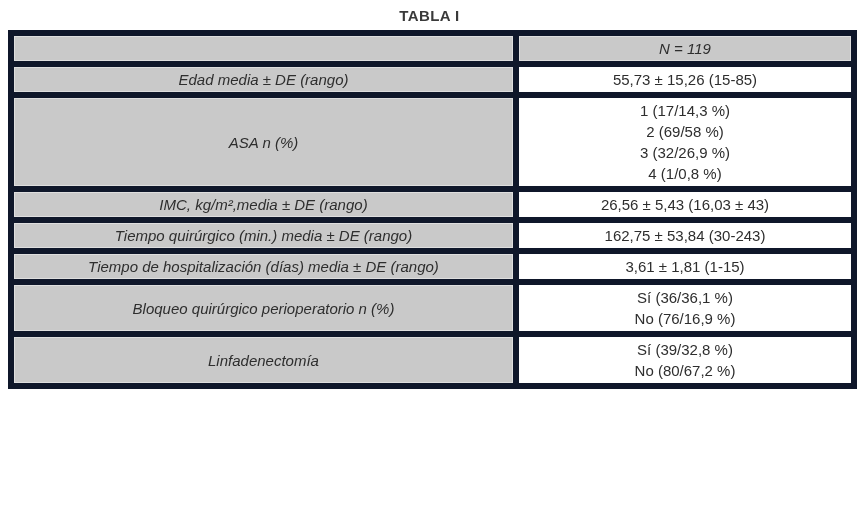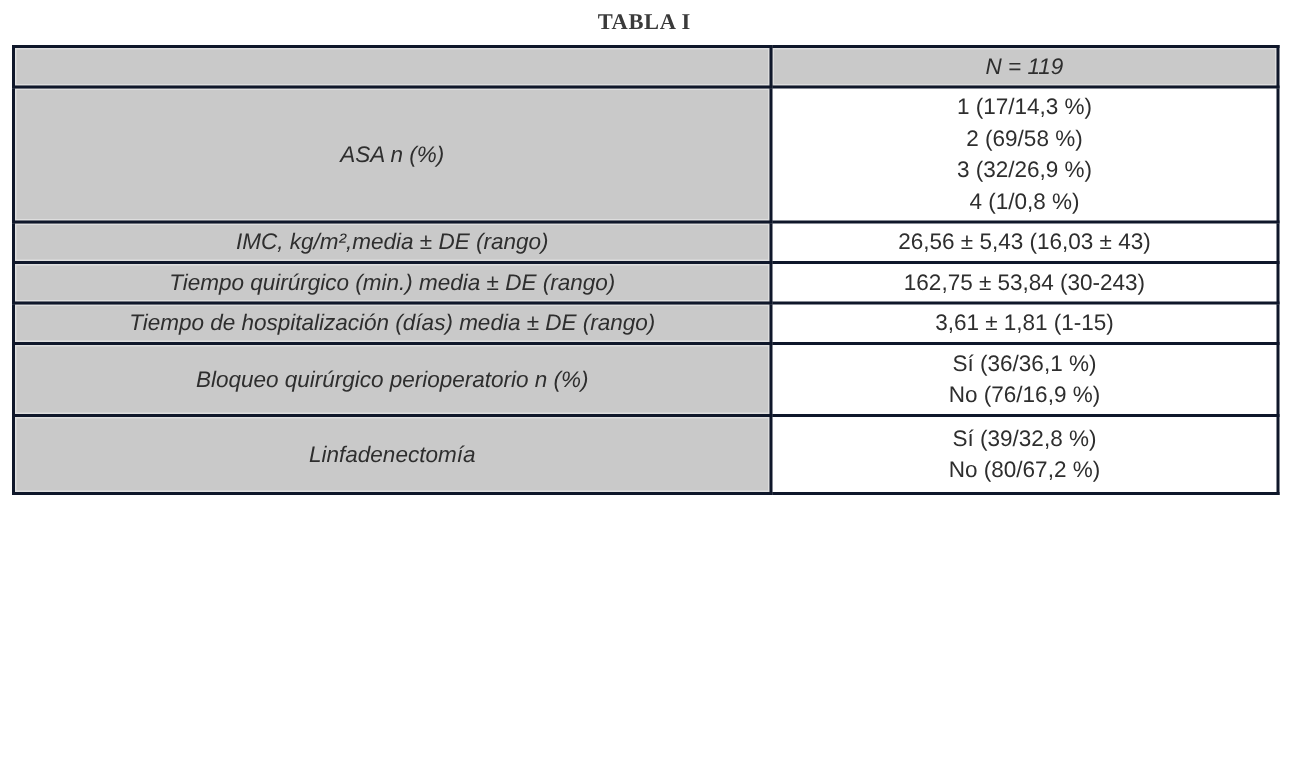--- a/index.html
+++ b/index.html
@@ -17,30 +17,29 @@
   .titles {
     text-align: center;
     padding-top: 6px;
     line-height: 19px;
   }
   .title-line {
     font-size: 15px;
     font-weight: bold;
     letter-spacing: 0.4px;
     color: #3a3a3a;
-    font-family: Liberation Serif, serif;
   }
   table.demo-table {
     border-collapse: collapse;
     table-layout: fixed;
     width: 843px;
     margin: 5px 8px 0 8px;
   }
   table.demo-table td, table.demo-table th {
-    border: 2px solid #0f172a;
+    border: 6px solid #0f172a;
     text-align: center;
     vertical-align: middle;
     font-size: 15px;
     font-weight: normal;
     line-height: 21px;
     padding: 2px 16px;
   }
   col.col-label { width: 505px; }
   col.col-value { width: 338px; }
   .cell-gray {
@@ -72,20 +71,26 @@
     <col class="col-label">
     <col class="col-value">
   </colgroup>
   <thead>
     <tr class="row-header">
       <td class="cell-gray"></td>
       <td class="cell-gray header-n">N = 119</td>
     </tr>
   </thead>
   <tbody id="table-body">
+  <tr class="row-single">
+        <td class="cell-gray cell-label">Edad media ± DE (rango)</td>
+        <td>
+          <span class="value-line">55,73 ± 15,26 (15-85)</span>
+        </td>
+      </tr>
       <tr class="row-quad">
         <td class="cell-gray cell-label">ASA n (%)</td>
         <td>
           <span class="value-line">1 (17/14,3 %)</span>
           <span class="value-line">2 (69/58 %)</span>
           <span class="value-line">3 (32/26,9 %)</span>
           <span class="value-line">4 (1/0,8 %)</span>
         </td>
       </tr>
       <tr class="row-single">

